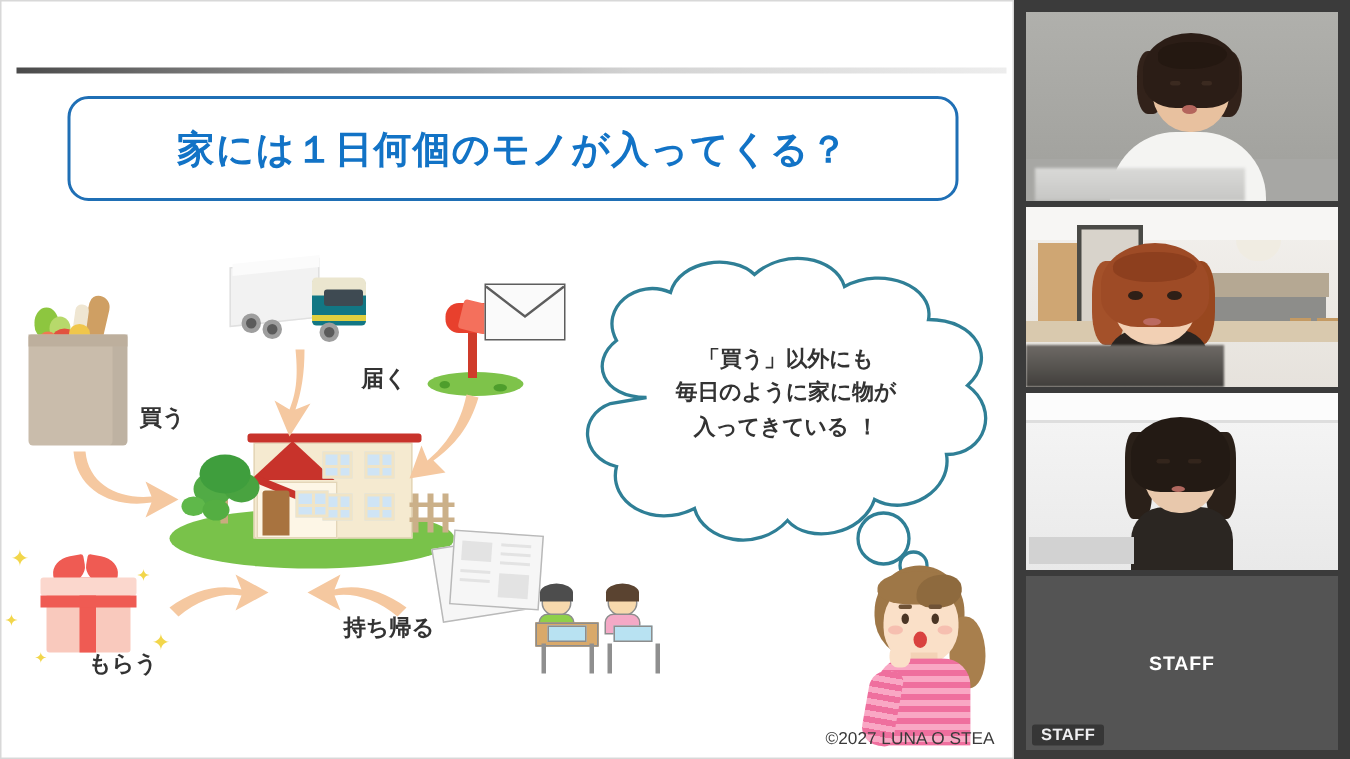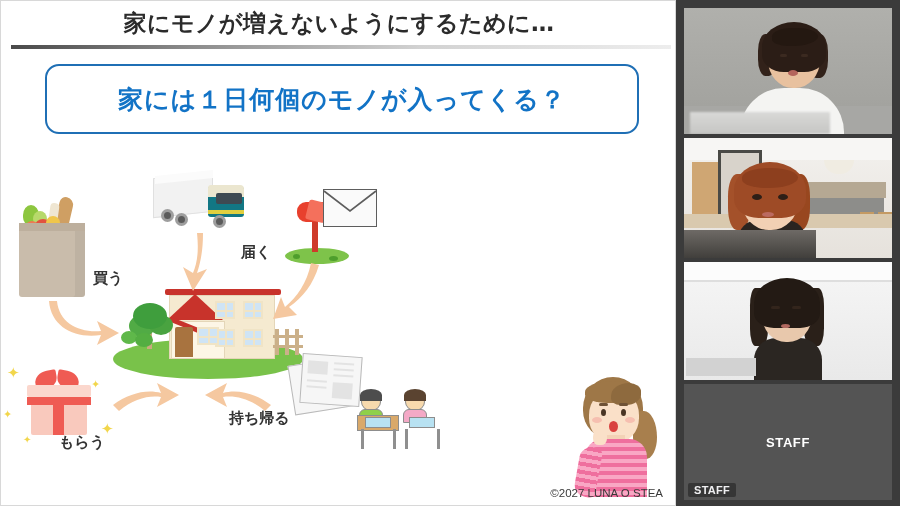--- a/index.html
+++ b/index.html
@@ -274,23 +274,20 @@
             text-align:center;color:#ffffff;font-size:13px;font-weight:bold;letter-spacing:.6px;
             font-family:"Liberation Sans",sans-serif;}
 </style>
 </head>
 <body>
 
 <div id="app">
 
   <div id="slide">
 
-    <div id="slide-title">
-      <span>家にモノが増えないようにするために…</span>
-    </div>
     <div id="title-rule"></div>
 
     <div id="qbox">
       <span>家には１日何個のモノが入ってくる？</span>
     </div>
 
     <div class="art" id="bag">
       <div class="bread"></div>
         <div class="bread2"></div>
       <div class="veg1"></div>
@@ -400,20 +397,45 @@
       <div class="desk"></div>
         <div class="desk"></div>
       <div class="tab" style="left:8px;"></div>
         <div class="tab" style="left:52px;"></div>
       <div class="leg" style="left:4px;"></div>
         <div class="leg" style="left:36px;"></div>
       <div class="leg" style="left:48px;"></div>
         <div class="leg" style="left:80px;"></div>
     </div>
 
+    <div class="art" id="bubble">
+      <svg width="292" height="212" viewBox="0 0 292 212">
+        <path d="M54 96
+                 C24 96 16 72 34 58
+                 C22 36 48 16 70 26
+                 C76 4 112 0 126 14
+                 C146 -4 180 2 186 22
+                 C212 8 246 22 242 44
+                 C274 44 288 70 268 88
+                 C290 104 280 134 254 134
+                 C258 158 228 176 206 164
+                 C198 188 162 194 148 178
+                 C128 200 92 192 86 170
+                 C58 184 28 166 34 142
+                 C10 136 8 108 30 100
+                 Z" fill="#ffffff" stroke="#2f7f96" stroke-width="2.2"></path>
+        <circle cx="212" cy="190" r="17" fill="#ffffff" stroke="#2f7f96" stroke-width="2.2"></circle>
+        <circle cx="232" cy="208" r="9" fill="#ffffff" stroke="#2f7f96" stroke-width="2.2"></circle>
+      </svg>
+      <div class="txt">
+        <div>「買う」以外にも</div>
+        <div>毎日のように家に物が</div>
+        <div>入ってきている ！</div>
+      </div>
+    </div>
 
     <svg style="position:absolute;left:0;top:0;width:676px;height:506px;pointer-events:none;">
       <g fill="#f5c8a0">
         <path d="M56 300 C58 322 78 332 100 330 L96 320 L118 332 L96 344 L100 334 C74 338 50 326 48 300 Z"></path>
         <path d="M196 232 C198 252 196 262 192 272 L182 266 L192 290 L206 268 L196 272 C200 260 202 248 202 232 Z"></path>
         <path d="M318 264 C312 284 302 296 288 306 L296 314 L272 318 L280 296 L284 306 C296 296 306 282 310 262 Z"></path>
         <path d="M112 404 C128 392 146 388 160 392 L156 382 L178 394 L156 406 L160 396 C148 394 132 398 118 410 Z" transform="translate(0,0)"></path>
         <path d="M270 404 C254 392 236 388 222 392 L226 382 L204 394 L226 406 L222 396 C234 394 250 398 264 410 Z"></path>
       </g>
     </svg>

